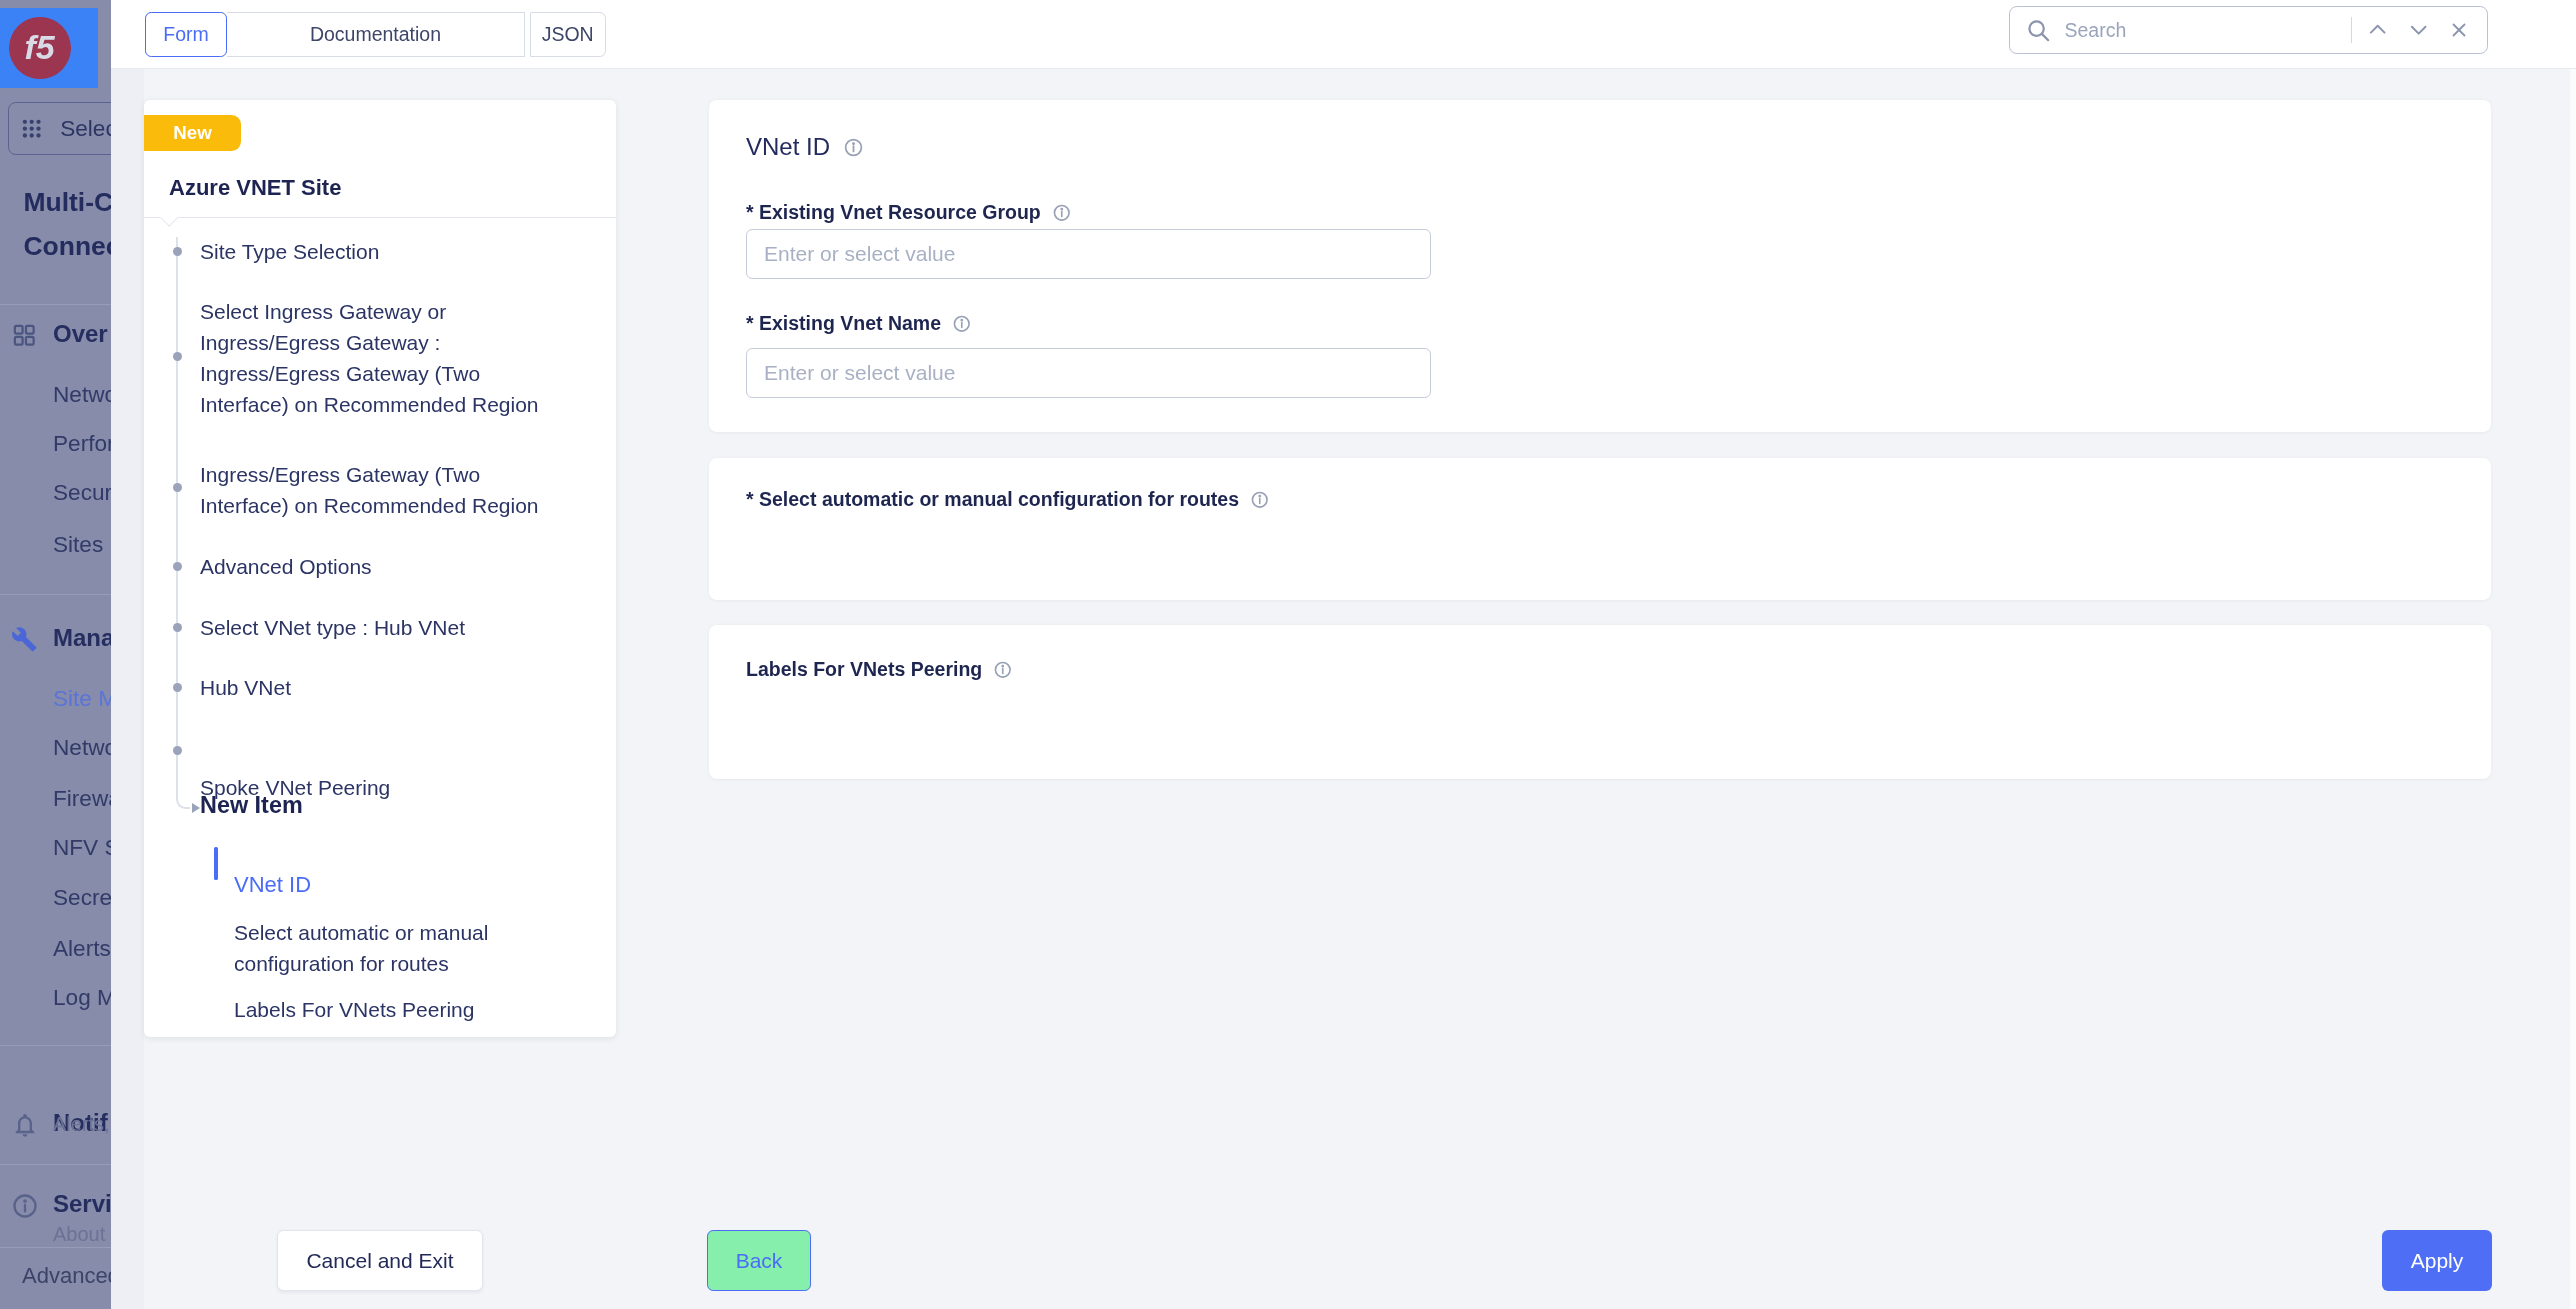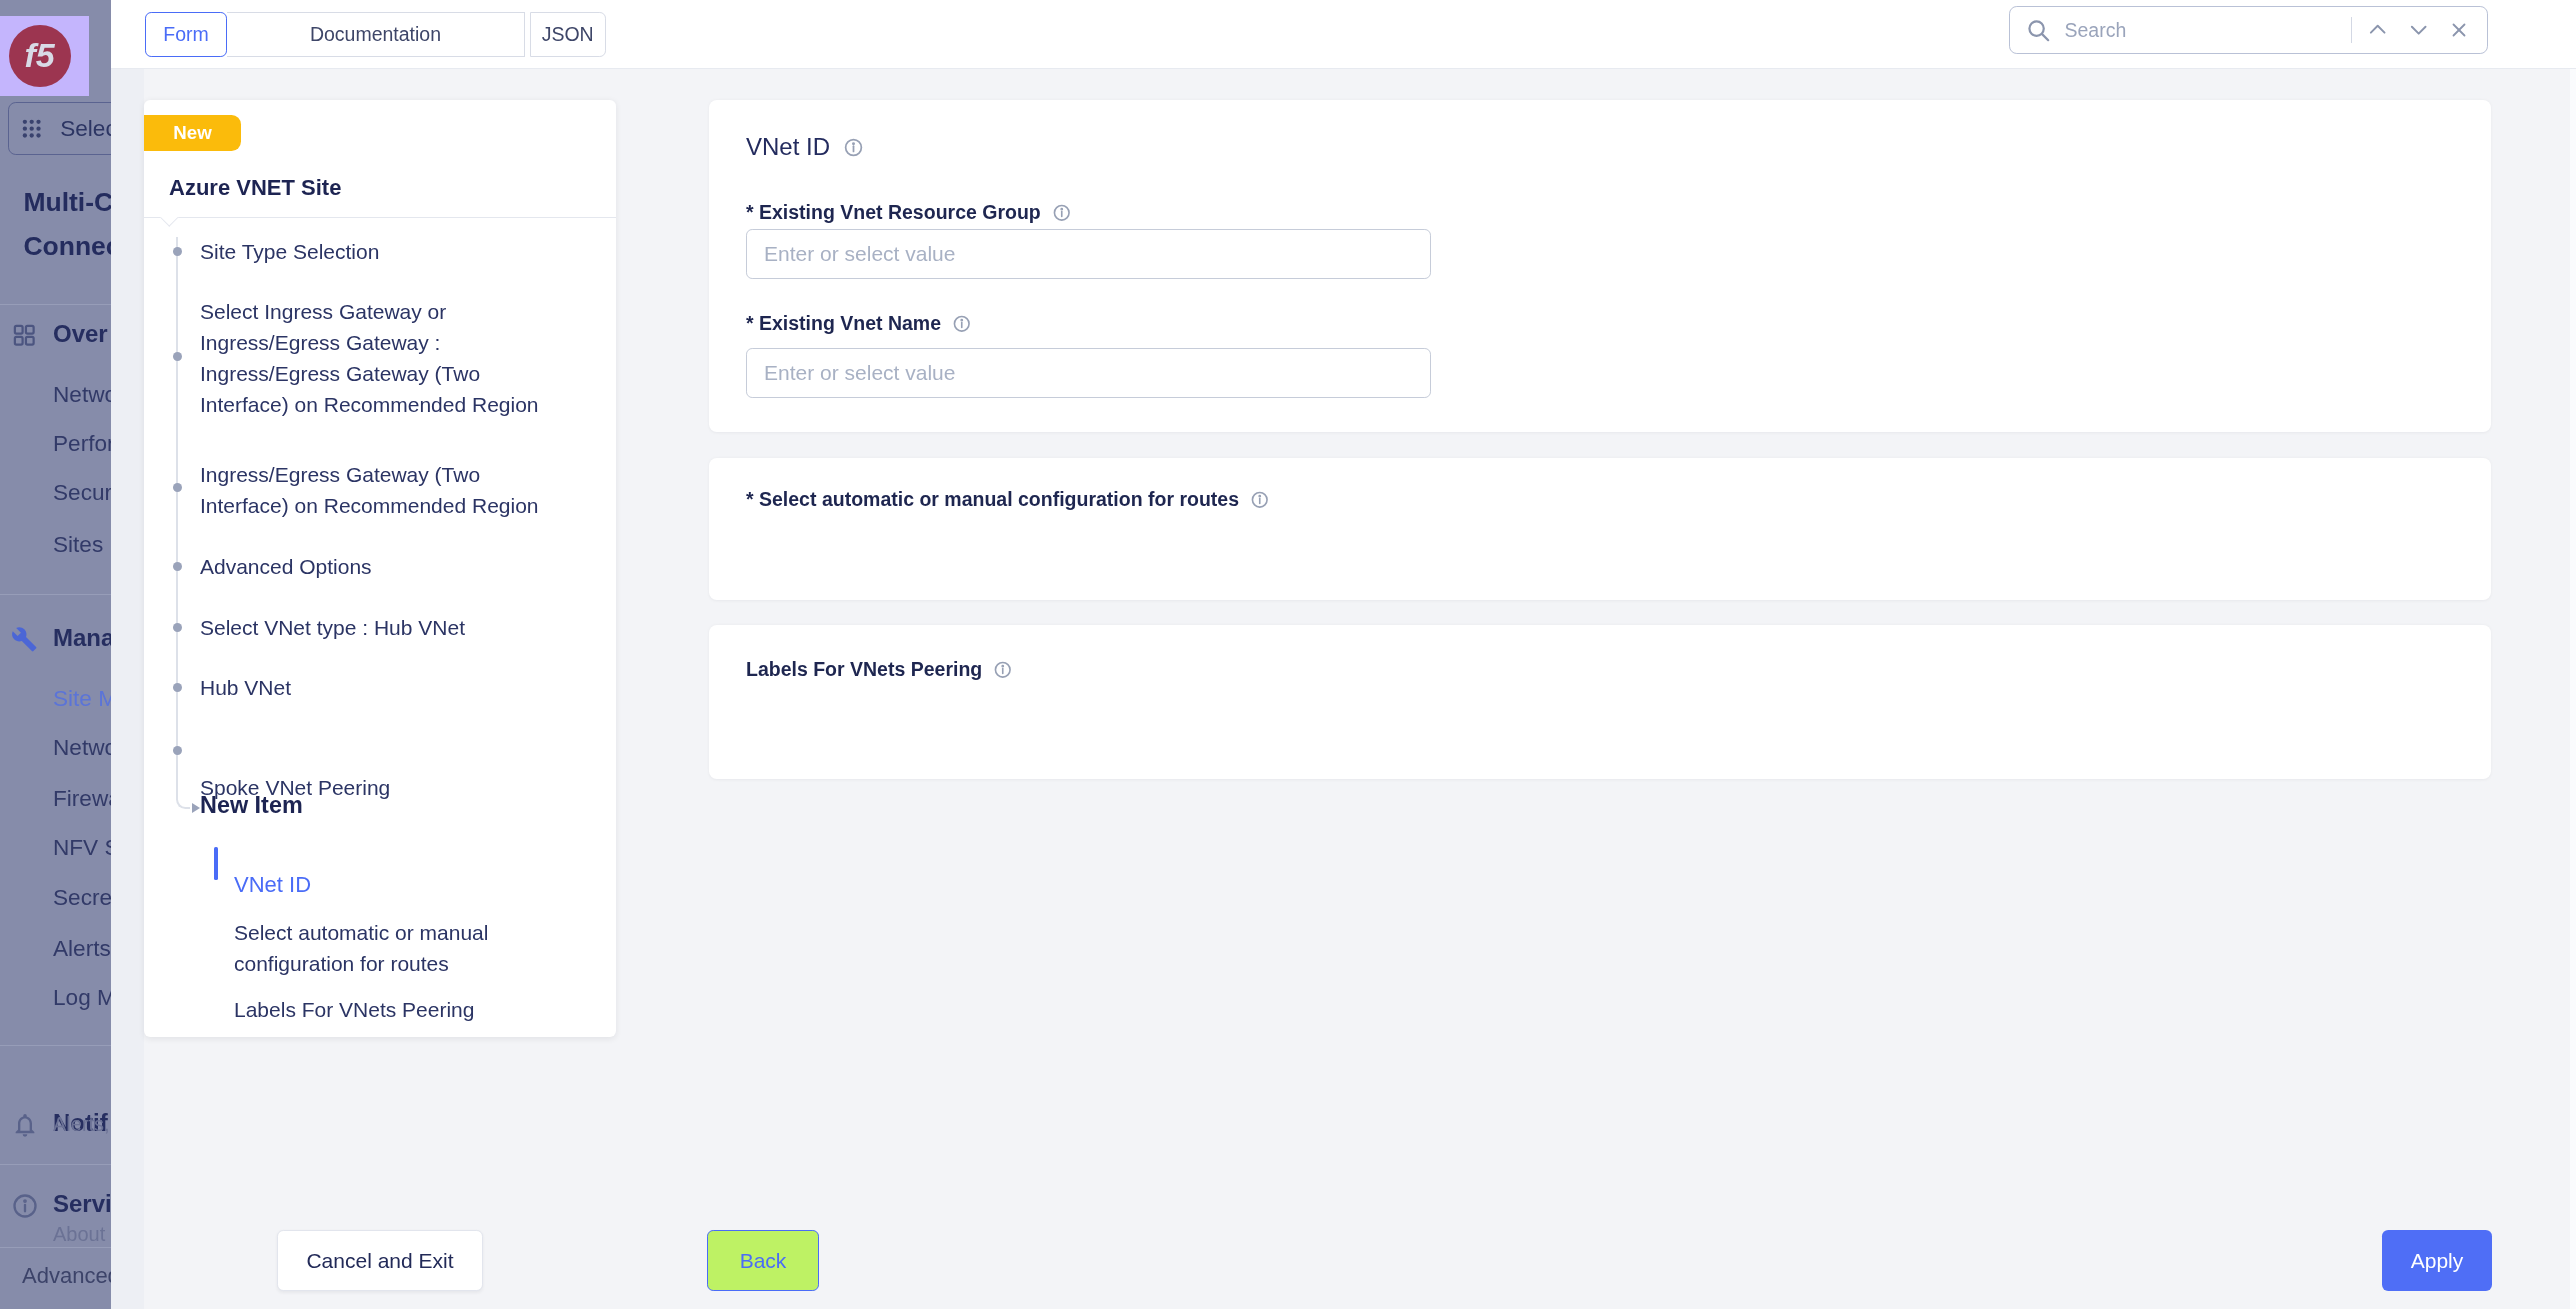--- a/index.html
+++ b/index.html
@@ -11,21 +11,21 @@
     color:#222a58;
   }
   .abs { position:absolute; }
 
   
   .topbar { left:111px; top:0; width:2465px; height:69px; background:#ffffff; border-bottom:0.8px solid #e7eaf0; }
   .gap-col { left:111px; top:69px; width:33px; height:1241px; background:#edeff4; }
   .right-strip { left:2570px; top:69px; width:6.2px; height:1241px; background:#fafbfd; }
 
   .sidebar { left:0; top:0; width:111px; height:1310px; background:#868caa; overflow:hidden; }
-  .logo-strip { position:absolute; left:0; top:16px; width:89px; height:80px; background:#c4b5fd; }
+  .logo-strip { position:absolute; left:0; top:8px; width:98px; height:80px; background:#3b82f6; }
   .f5-logo { position:absolute; left:8.6px; top:8.6px; width:62px; height:62px; border-radius:50%;
     background:#9c3550; color:#d8dae6; font-size:34px; font-weight:800; font-style:italic;
     display:flex; align-items:center; justify-content:center; }
   .select-btn { position:absolute; left:7.8px; top:102px; width:164px; height:53px;
     border:1.6px solid #5a6390; border-radius:7.8px; display:flex; align-items:center; gap:17px;
     padding:0 11px; color:#2c3563; font-size:22.6px; }
   .side-h1 { position:absolute; left:23.4px; width:203px; font-size:26.5px; font-weight:800; color:#242c5e; white-space:nowrap; }
   .side-div { position:absolute; left:0; width:111px; height:0.8px; background:#979db8; }
   .side-group { position:absolute; left:0; width:111px; height:31px; }
   .side-group .gicon { position:absolute; left:11px; top:1.6px; width:28px; height:28px; }
@@ -91,21 +91,21 @@
   .dropdown .dd-value { flex:1; font-size:22px; color:#232b5e; }
   .add-label-box { position:absolute; left:37px; top:65px; width:1718px; height:62px; border:1.6px solid #b9c0cf;
     border-radius:6.2px; background:#fff; display:flex; align-items:center; padding:0 23.4px; cursor:pointer; }
   .add-label-box span { font-size:21px; color:#4a6cf7; }
 
   
   .btn { position:absolute; top:1230px; height:61px; border-radius:6.2px; display:flex; align-items:center;
     justify-content:center; font-size:21px; cursor:pointer; }
   .btn-cancel { left:277px; width:206px; background:#fff; border:0.8px solid #e2e5ed; color:#222a58;
     box-shadow:0 1.6px 3.1px rgba(26,32,44,.06); }
-  .btn-back { left:707px; width:112px; background:#bef264; border:1.6px solid #4a6cf7; color:#4a6cf7; }
+  .btn-back { left:707px; width:104px; background:#86efac; border:1.6px solid #4a6cf7; color:#4a6cf7; }
   .btn-apply { left:2382px; width:110px; background:#4f6ef6; border:none; color:#fff; }
 
   svg { display:block; }
 </style>
 </head>
 <body>
 
 <div class="screen">
 
   <div class="abs topbar"></div>

